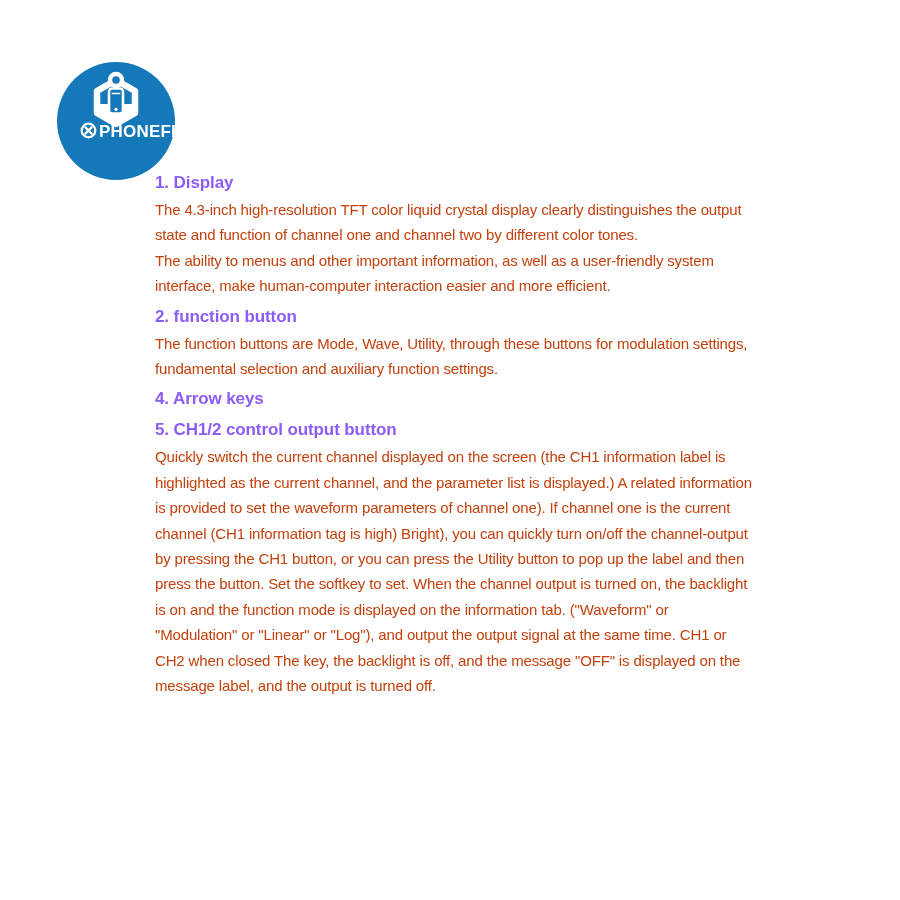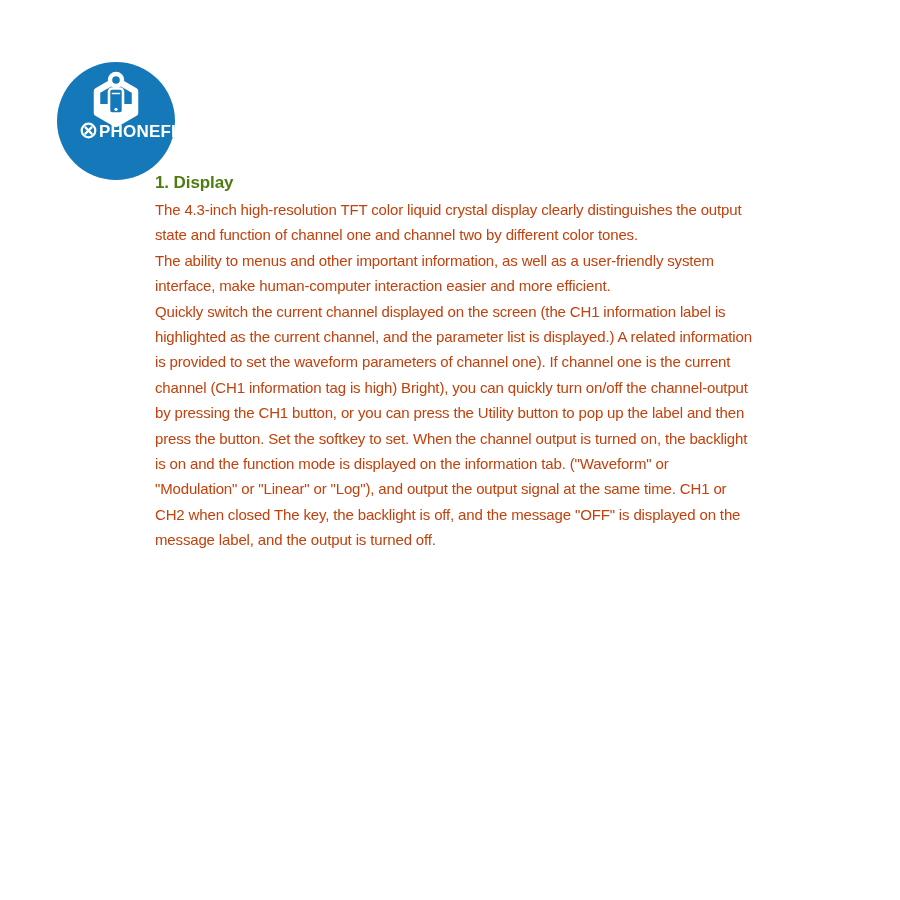--- a/index.html
+++ b/index.html
@@ -27,21 +27,21 @@
   
   .content {
     position: absolute;
     left: 155px;
     top: 170px;
     width: 660px;
   }
   .section-title {
     font-size: 17px;
     font-weight: bold;
-    color: #4d7c0f;
+    color: #8b5cf6;
     line-height: 26px;
     margin: 5px 0 1px 0;
     letter-spacing: -0.1px;
   }
   .section:first-child .section-title { margin-top: 0; }
   .section-body {
     font-size: 15px;
     color: #c2410c;
     line-height: 25.4px;
     white-space: pre;
@@ -85,28 +85,35 @@
   <div class="content">
 
     <div class="section">
       <div class="section-title">1. Display</div>
       <p class="section-body">The 4.3-inch high-resolution TFT color liquid crystal display clearly distinguishes the output
 state and function of channel one and channel two by different color tones.
 The ability to menus and other important information, as well as a user-friendly system
 interface, make human-computer interaction easier and more efficient.</p>
     </div>
 
-
     <div class="section">
+      <div class="section-title">2. function button</div>
+      <p class="section-body">The function buttons are Mode, Wave, Utility, through these buttons for modulation settings,
+fundamental selection and auxiliary function settings.</p>
     </div>
 
     <div class="section">
     </div>
 
     <div class="section">
+      <div class="section-title">4. Arrow keys</div>
+    </div>
+
+    <div class="section">
+      <div class="section-title">5. CH1/2 control output button</div>
       <p class="section-body">Quickly switch the current channel displayed on the screen (the CH1 information label is
 highlighted as the current channel, and the parameter list is displayed.) A related information
 is provided to set the waveform parameters of channel one). If channel one is the current
 channel (CH1 information tag is high) Bright), you can quickly turn on/off the channel-output
 by pressing the CH1 button, or you can press the Utility button to pop up the label and then
 press the button. Set the softkey to set. When the channel output is turned on, the backlight
 is on and the function mode is displayed on the information tab. ("Waveform" or
 "Modulation" or "Linear" or "Log"), and output the output signal at the same time. CH1 or
 CH2 when closed The key, the backlight is off, and the message "OFF" is displayed on the
 message label, and the output is turned off.</p>

